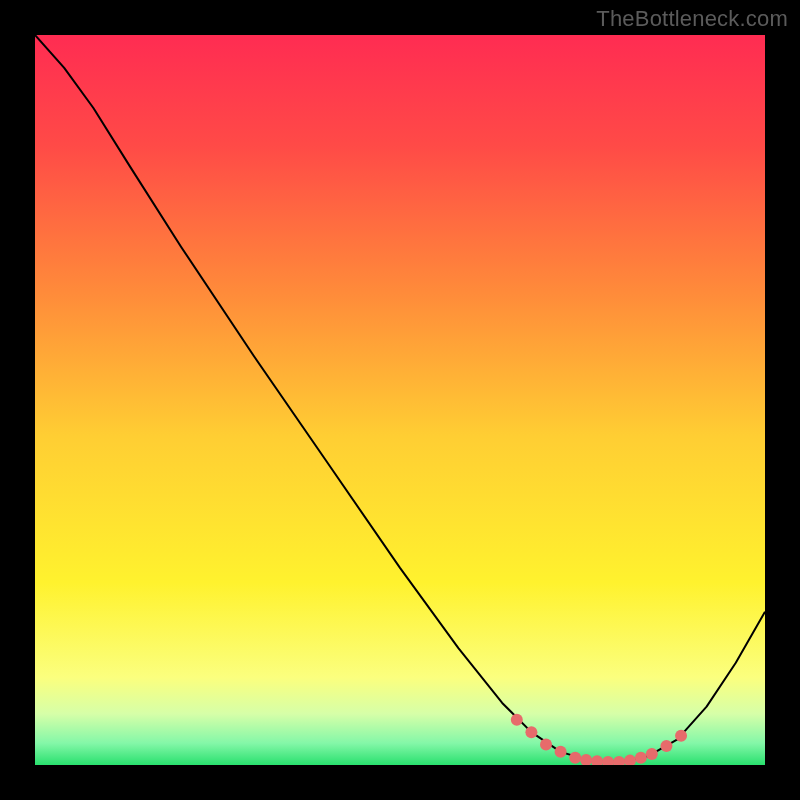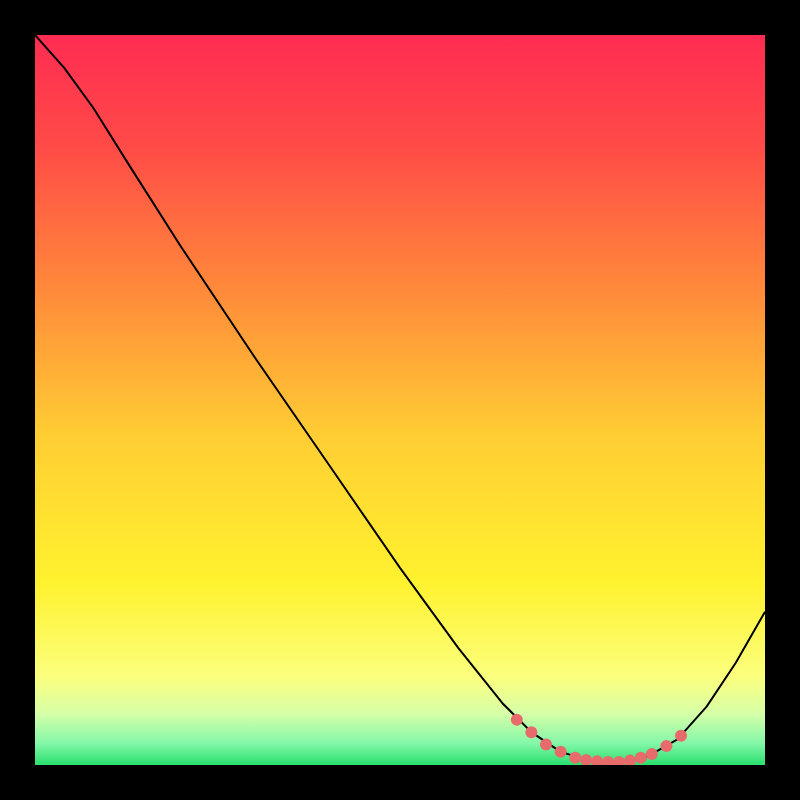--- a/index.html
+++ b/index.html
@@ -21,20 +21,21 @@
     top: 35px;
     width: 730px;
     height: 730px;
   }
   svg { display: block; }
 </style>
 </head>
 <body>
 
 <div class="container">
+  <div class="watermark">TheBottleneck.com</div>
   <div class="plot-area">
     <svg id="chart-svg" width="730" height="730" viewBox="0 0 730 730">
         <defs>
           <linearGradient id="bg-grad" x1="0" y1="0" x2="0" y2="1">
             <stop offset="0%" stop-color="#ff2c52"></stop>
             <stop offset="15%" stop-color="#ff4a47"></stop>
             <stop offset="35%" stop-color="#ff8a3a"></stop>
             <stop offset="55.00000000000001%" stop-color="#ffce33"></stop>
             <stop offset="75%" stop-color="#fff22e"></stop>
             <stop offset="88%" stop-color="#fbff7e"></stop>

